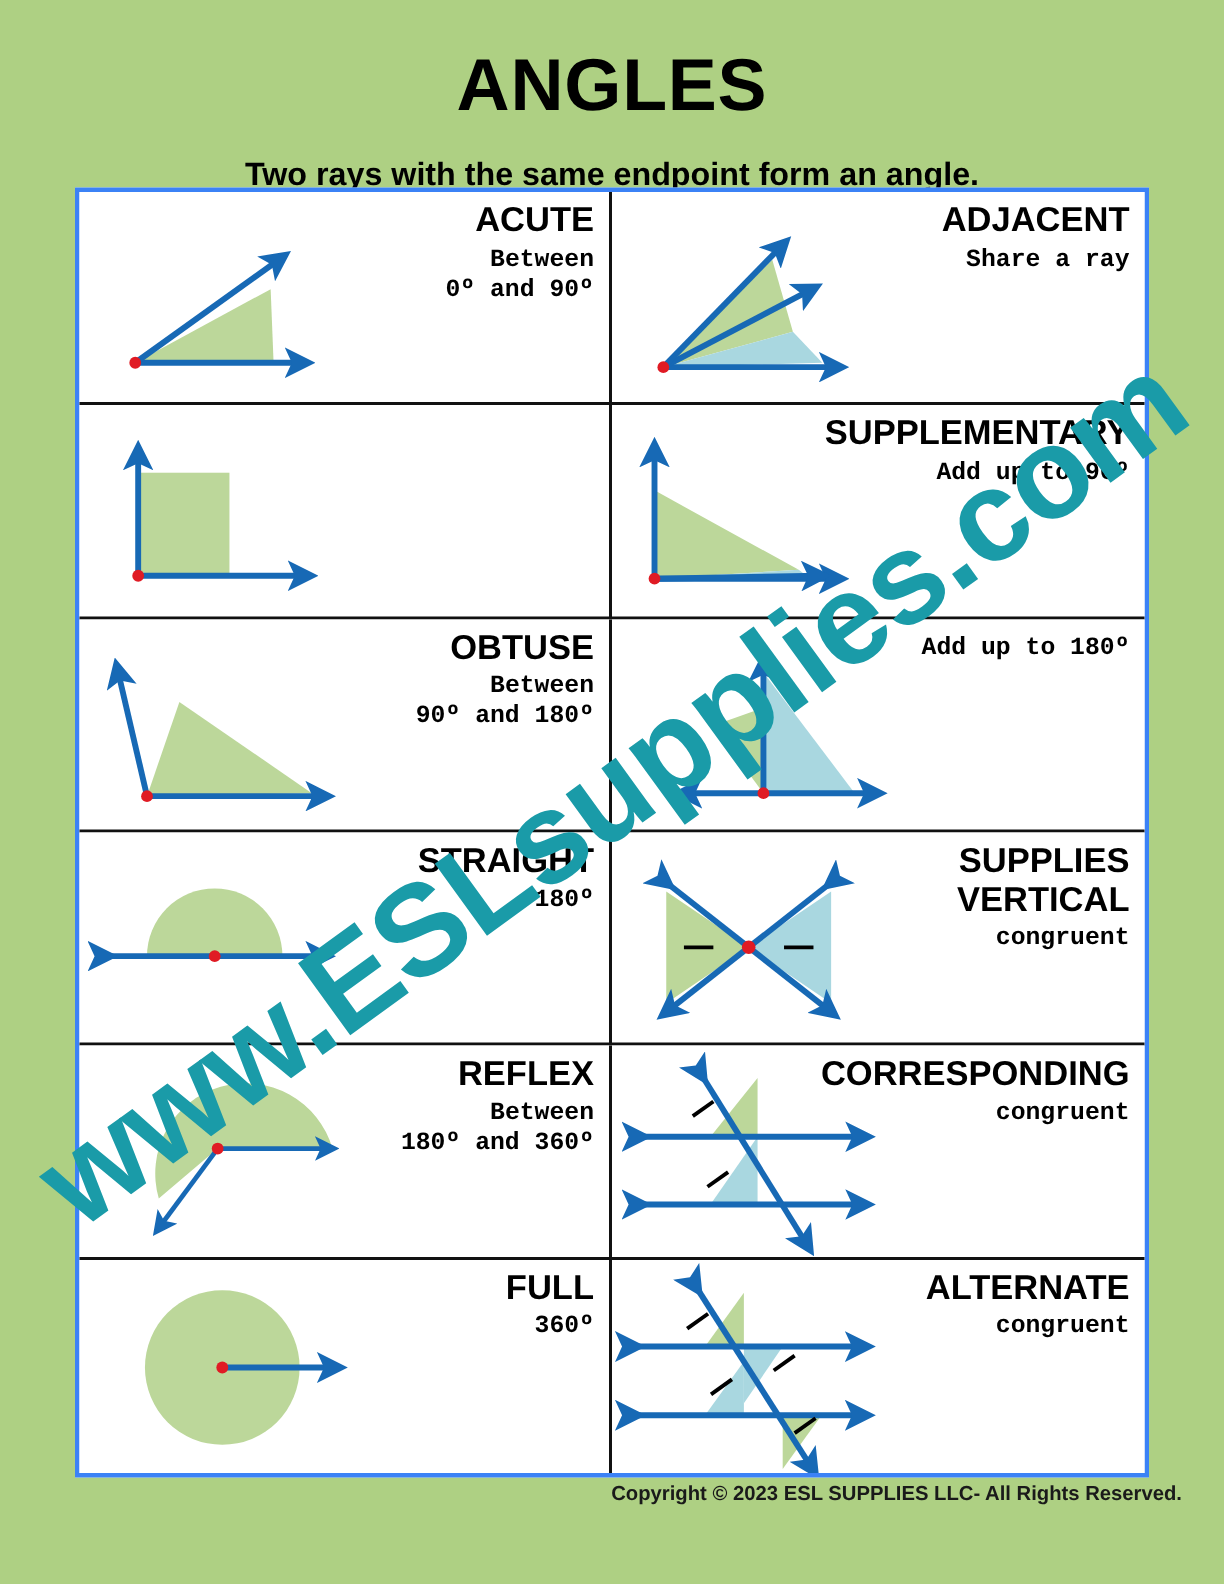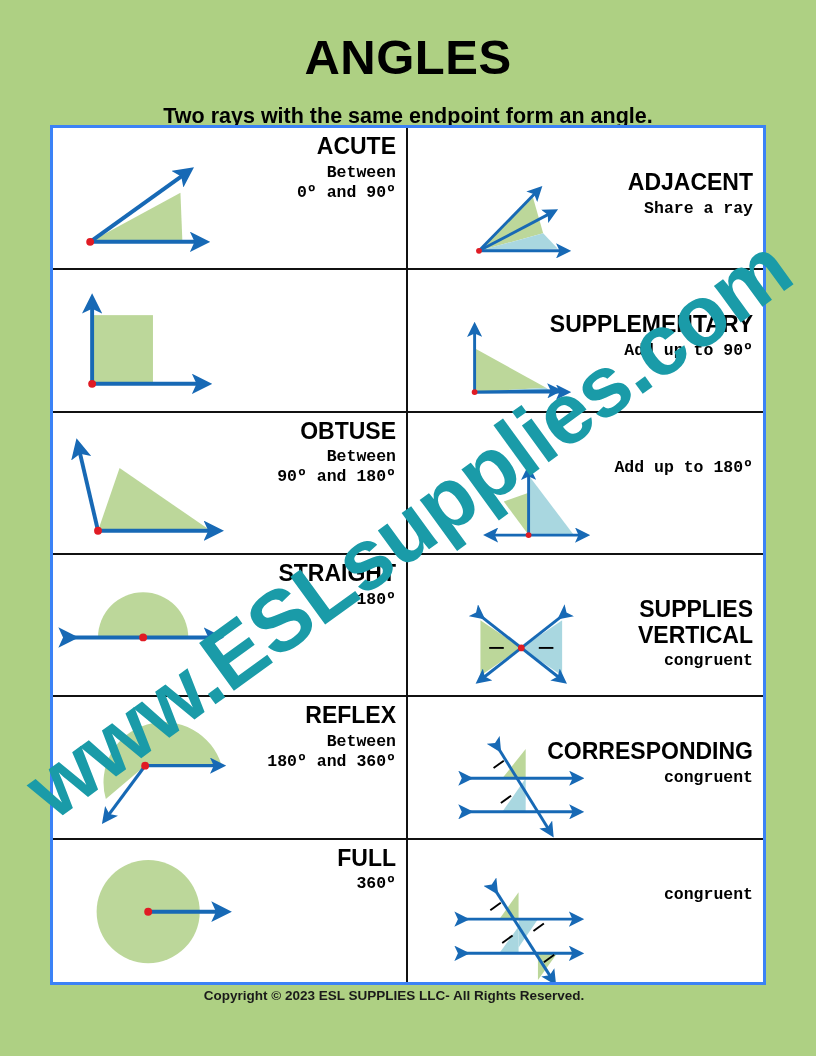--- a/index.html
+++ b/index.html
@@ -59,21 +59,21 @@
     grid-template-rows: repeat(6, 1fr);
   }
   .cell {
     position: relative;
     box-sizing: border-box;
     border-right: 2px solid #111;
     border-bottom: 2px solid #111;
     overflow: hidden;
     background: #fff;
   }
-  .cell.col-right { border-right: none; margin-top: 36px; }
+  .cell.col-right { border-right: none; }
   .cell.row-last { border-bottom: none; }
 
   .cell-labels {
     position: absolute;
     right: 10px;
     top: 6px;
     text-align: right;
     z-index: 3;
   }
   .cell-name {
@@ -99,21 +99,21 @@
     width: 100%;
     height: 100%;
     z-index: 1;
   }
   
   .footer {
     position: absolute;
     left: 0;
     right: 16px;
     top: 988px;
-    text-align: center;
+    text-align: right;
   }
   .copyright {
     font-size: 13.5px;
     font-weight: bold;
     color: #1a1a1a;
     padding-right: 12px;
   }
   
   .watermark {
     position: absolute;
@@ -370,20 +370,21 @@
           <polygon points="114,104 140,104 114,140 114,104" fill="#bcd79a"></polygon>
           <line x1="14" y1="58" x2="168" y2="58" stroke="#1769b5" stroke-width="4" marker-end="url(#ah)" marker-start="url(#ah)"></line>
           <line x1="14" y1="104" x2="168" y2="104" stroke="#1769b5" stroke-width="4" marker-end="url(#ah)" marker-start="url(#ah)"></line>
           <line x1="56" y1="18" x2="134" y2="140" stroke="#1769b5" stroke-width="4" marker-end="url(#ah)" marker-start="url(#ah)"></line>
           <line x1="50" y1="46" x2="64" y2="36" stroke="#000" stroke-width="2.6"></line>
           <line x1="108" y1="74" x2="122" y2="64" stroke="#000" stroke-width="2.6"></line>
           <line x1="66" y1="90" x2="80" y2="80" stroke="#000" stroke-width="2.6"></line>
           <line x1="122" y1="116" x2="136" y2="106" stroke="#000" stroke-width="2.6"></line>
         </svg>
         <div class="cell-labels">
+          <div class="cell-name">ALTERNATE</div>
           <div class="cell-desc">
             <span class="line">congruent</span>
           </div>
         </div>
       </div>
     </div>
 
   <div class="footer">
     <div class="copyright">Copyright © 2023 ESL SUPPLIES LLC- All Rights Reserved.</div>
   </div>

